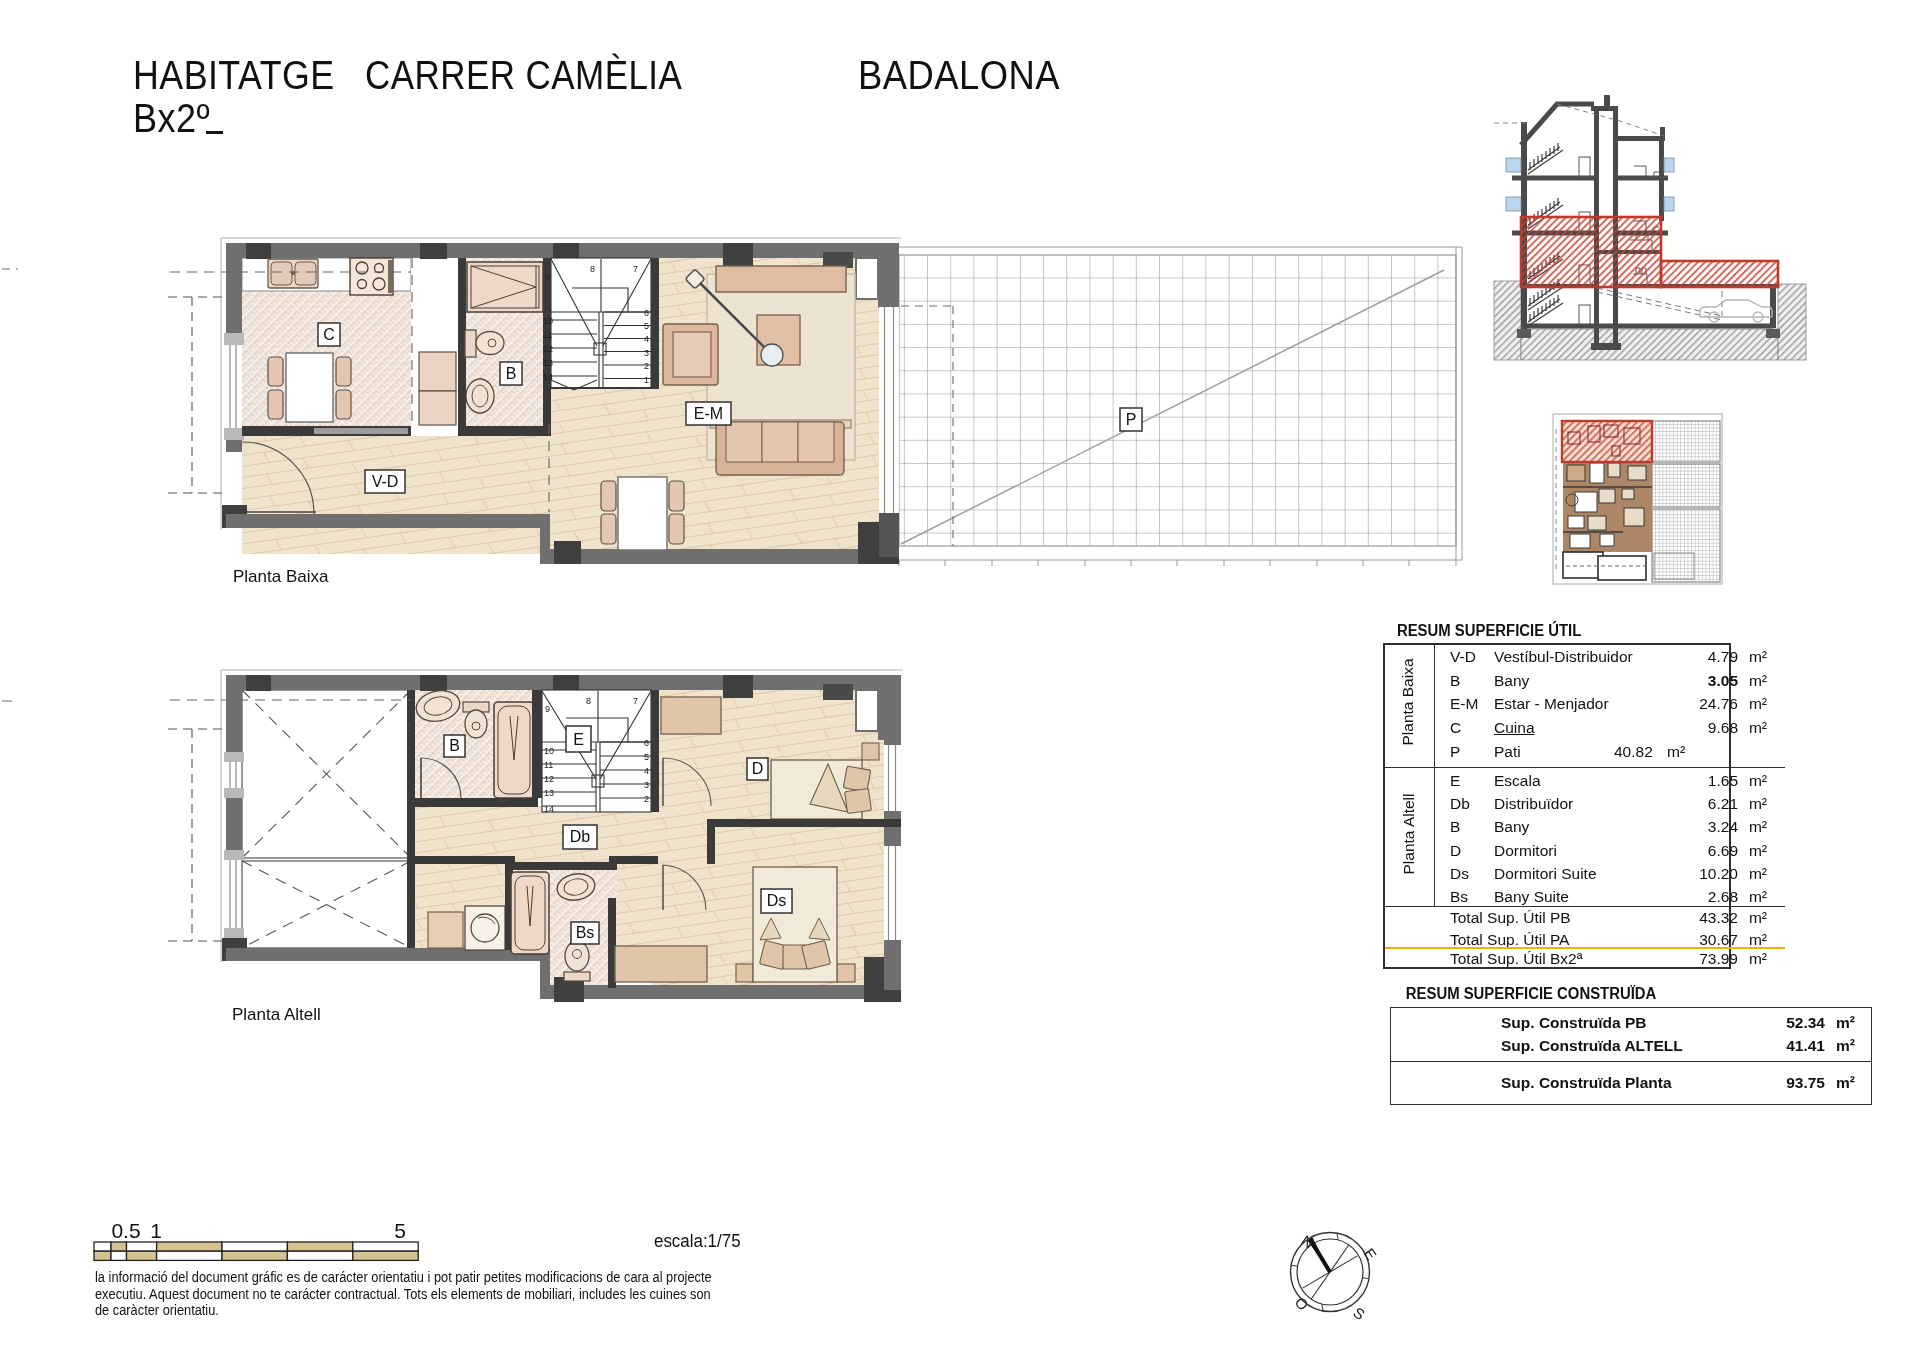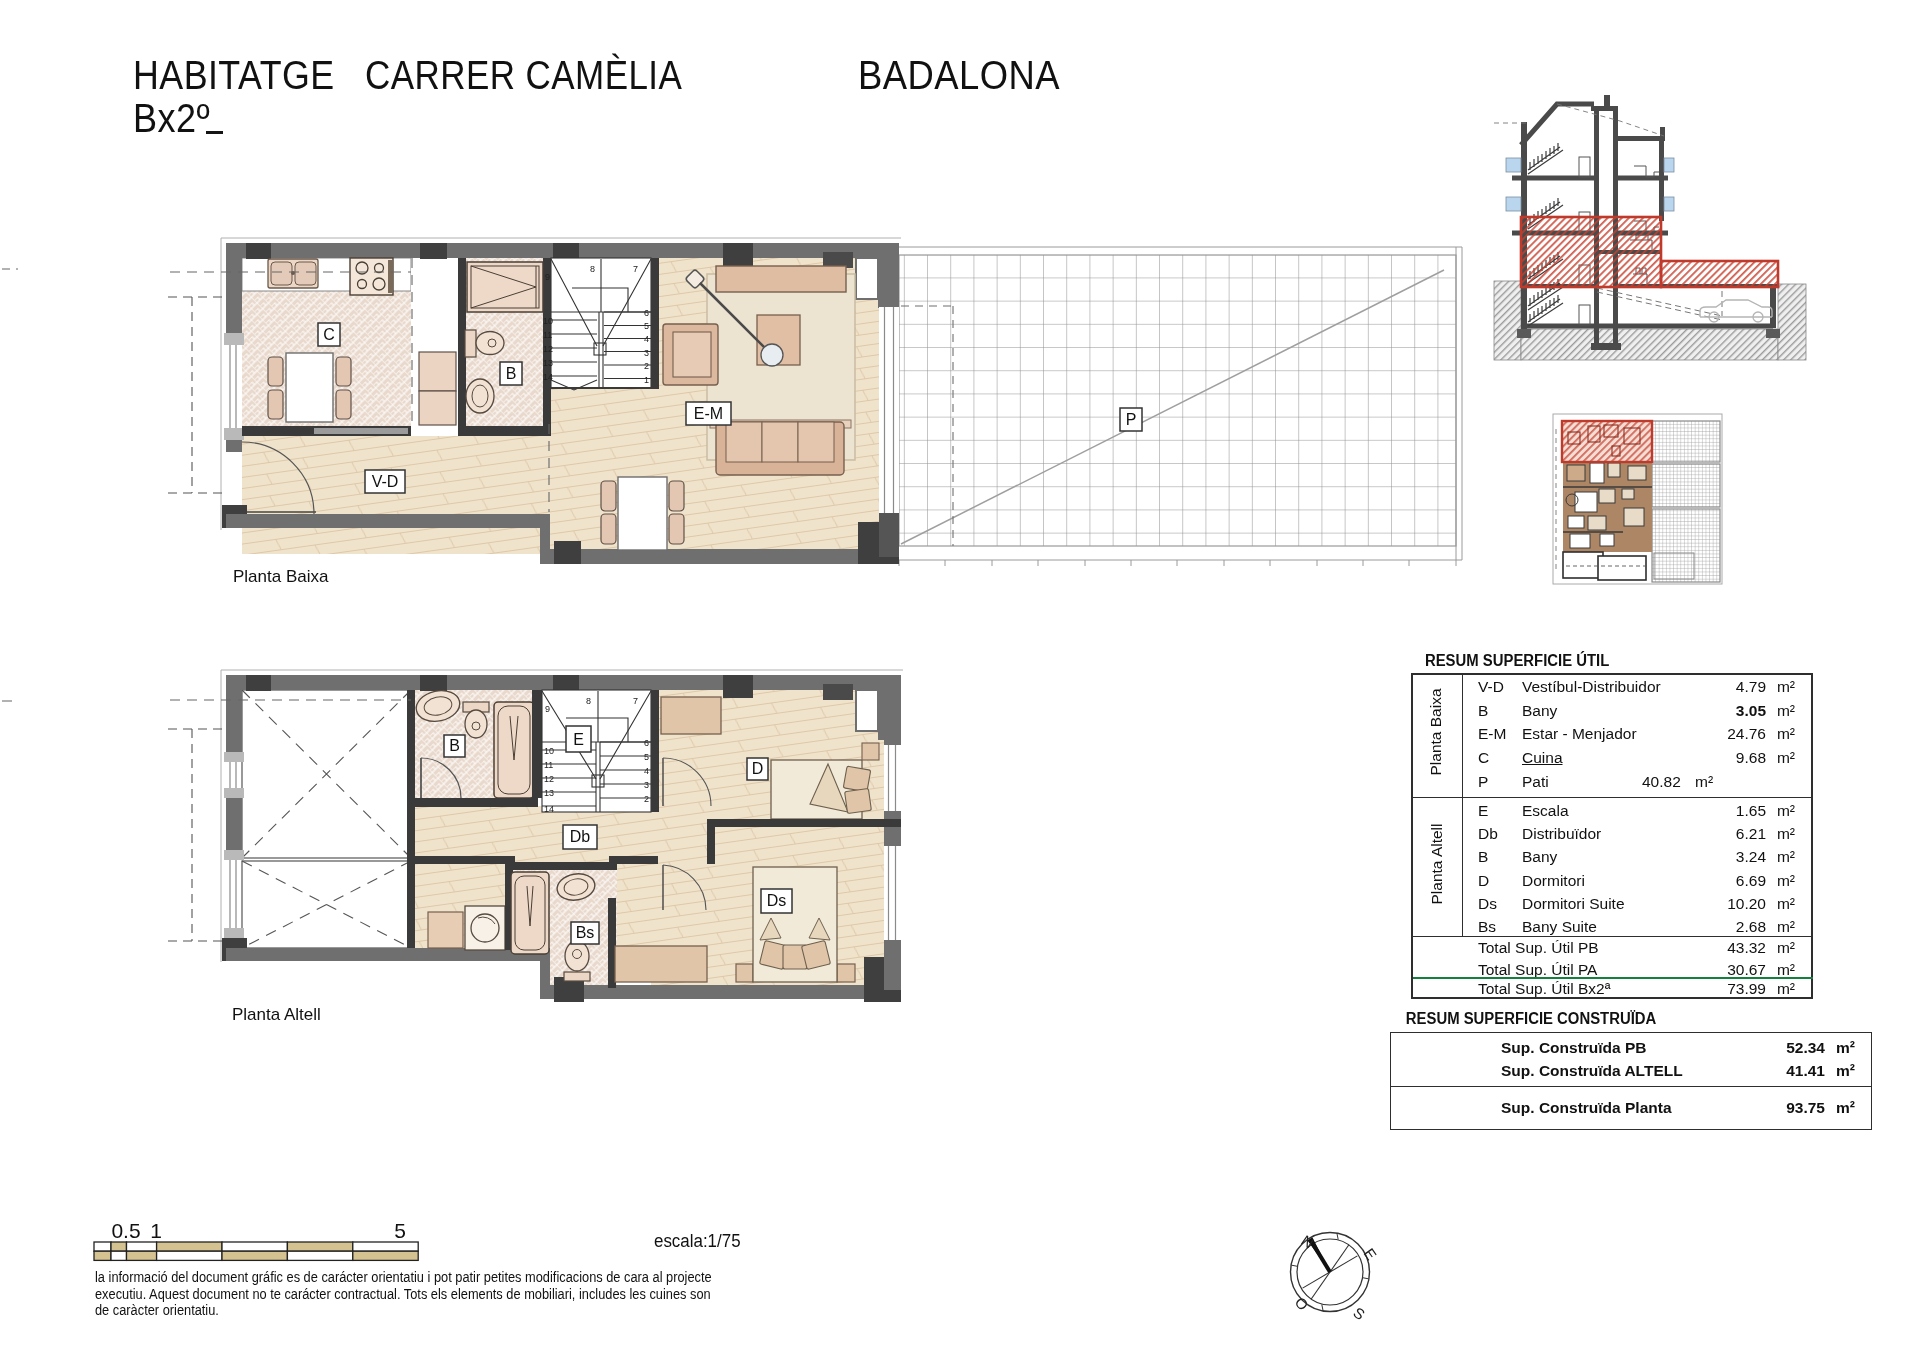--- a/index.html
+++ b/index.html
@@ -700,21 +700,21 @@
   </g>
 </g>
 </svg>
 
 <div class="abs title" style="left:133px;top:53px;transform:scaleX(0.895);transform-origin:0 0;">HABITATGE</div>
 <div class="abs title" style="left:365px;top:53px;transform:scaleX(0.875);transform-origin:0 0;">CARRER CAMÈLIA</div>
 <div class="abs title" style="left:858px;top:53px;transform:scaleX(0.91);transform-origin:0 0;">BADALONA</div>
 <div class="abs title" style="left:133px;top:96px;transform:scaleX(0.9);transform-origin:0 0;">Bx2º</div>
 <div class="abs" style="left:206px;top:131px;width:17px;height:3px;background:#151515;"></div>
 
-<div class="abs" style="left:1383px;top:652px;width:402px;font-size:15.5px;color:#111;margin-left:28px;">
+<div class="abs" style="left:1383px;top:622px;width:348px;font-size:15.5px;color:#111;">
   <div style="font-weight:bold;font-size:16px;padding-left:15px;transform:scaleX(0.93);transform-origin:0 0;">RESUM SUPERFICIE ÚTIL</div>
   <div style="position:relative;border:2px solid #2e2e2e;margin-top:3px;height:322px;">
 
     <div style="position:absolute;left:0;top:0;width:49px;height:122px;border-right:1.5px solid #2e2e2e;">
       <div style="position:absolute;left:-37px;top:48px;transform:rotate(-90deg);white-space:nowrap;width:120px;text-align:center;">Planta Baixa</div>
     </div>
     <div style="position:absolute;left:0;top:122px;width:49px;height:139px;border-right:1.5px solid #2e2e2e;border-top:1.5px solid #2e2e2e;">
       <div style="position:absolute;left:-29px;top:57px;transform:rotate(-90deg);white-space:nowrap;width:106px;text-align:center;">Planta Altell</div>
     </div>
     <div style="position:absolute;left:0;top:122px;width:400px;border-top:1.5px solid #2e2e2e;height:0;"></div>
@@ -796,31 +796,31 @@
             <span style="position:absolute;left:65px;">Total Sup. Útil PB</span>
             <span style="position:absolute;right:47px;">43.32</span>
             <span style="position:absolute;right:18px;">m²</span>
           </div>
       <div style="position:relative;height:21.5px;line-height:21.5px;">
             <span style="position:absolute;left:65px;">Total Sup. Útil PA</span>
             <span style="position:absolute;right:47px;">30.67</span>
             <span style="position:absolute;right:18px;">m²</span>
           </div>
     </div>
-    <div style="position:absolute;left:0;top:302px;width:400px;border-top:2px solid #15803d;">
+    <div style="position:absolute;left:0;top:302px;width:400px;border-top:2px solid #eab308;">
       <div style="position:relative;height:19px;line-height:19px;">
             <span style="position:absolute;left:65px;">Total Sup. Útil Bx2ª</span>
             <span style="position:absolute;right:47px;">73.99</span>
             <span style="position:absolute;right:18px;">m²</span>
           </div>
     </div>
   </div>
 </div>
 
-<div class="abs" style="left:1382px;top:1010px;width:482px;font-size:15.5px;color:#111;padding-left:8px;">
+<div class="abs" style="left:1382px;top:985px;width:482px;font-size:15.5px;color:#111;padding-left:8px;">
   <div style="font-weight:bold;font-size:16px;padding-left:17px;transform:scaleX(0.93);transform-origin:0 0;">RESUM SUPERFICIE CONSTRUÏDA</div>
   <div style="position:relative;border:1.5px solid #2e2e2e;margin-top:4px;height:96px;font-weight:bold;">
     <div style="position:relative;height:23px;line-height:23px;margin-top:3px;text-align:right;">
           <span style="position:absolute;left:110px;">Sup. Construïda PB</span>
           <span style="position:absolute;right:46px;">52.34</span>
           <span style="position:absolute;right:16px;">m²</span>
         </div>
     <div style="position:relative;height:23px;line-height:23px;">
           <span style="position:absolute;left:110px;">Sup. Construïda ALTELL</span>
           <span style="position:absolute;right:46px;">41.41</span>

